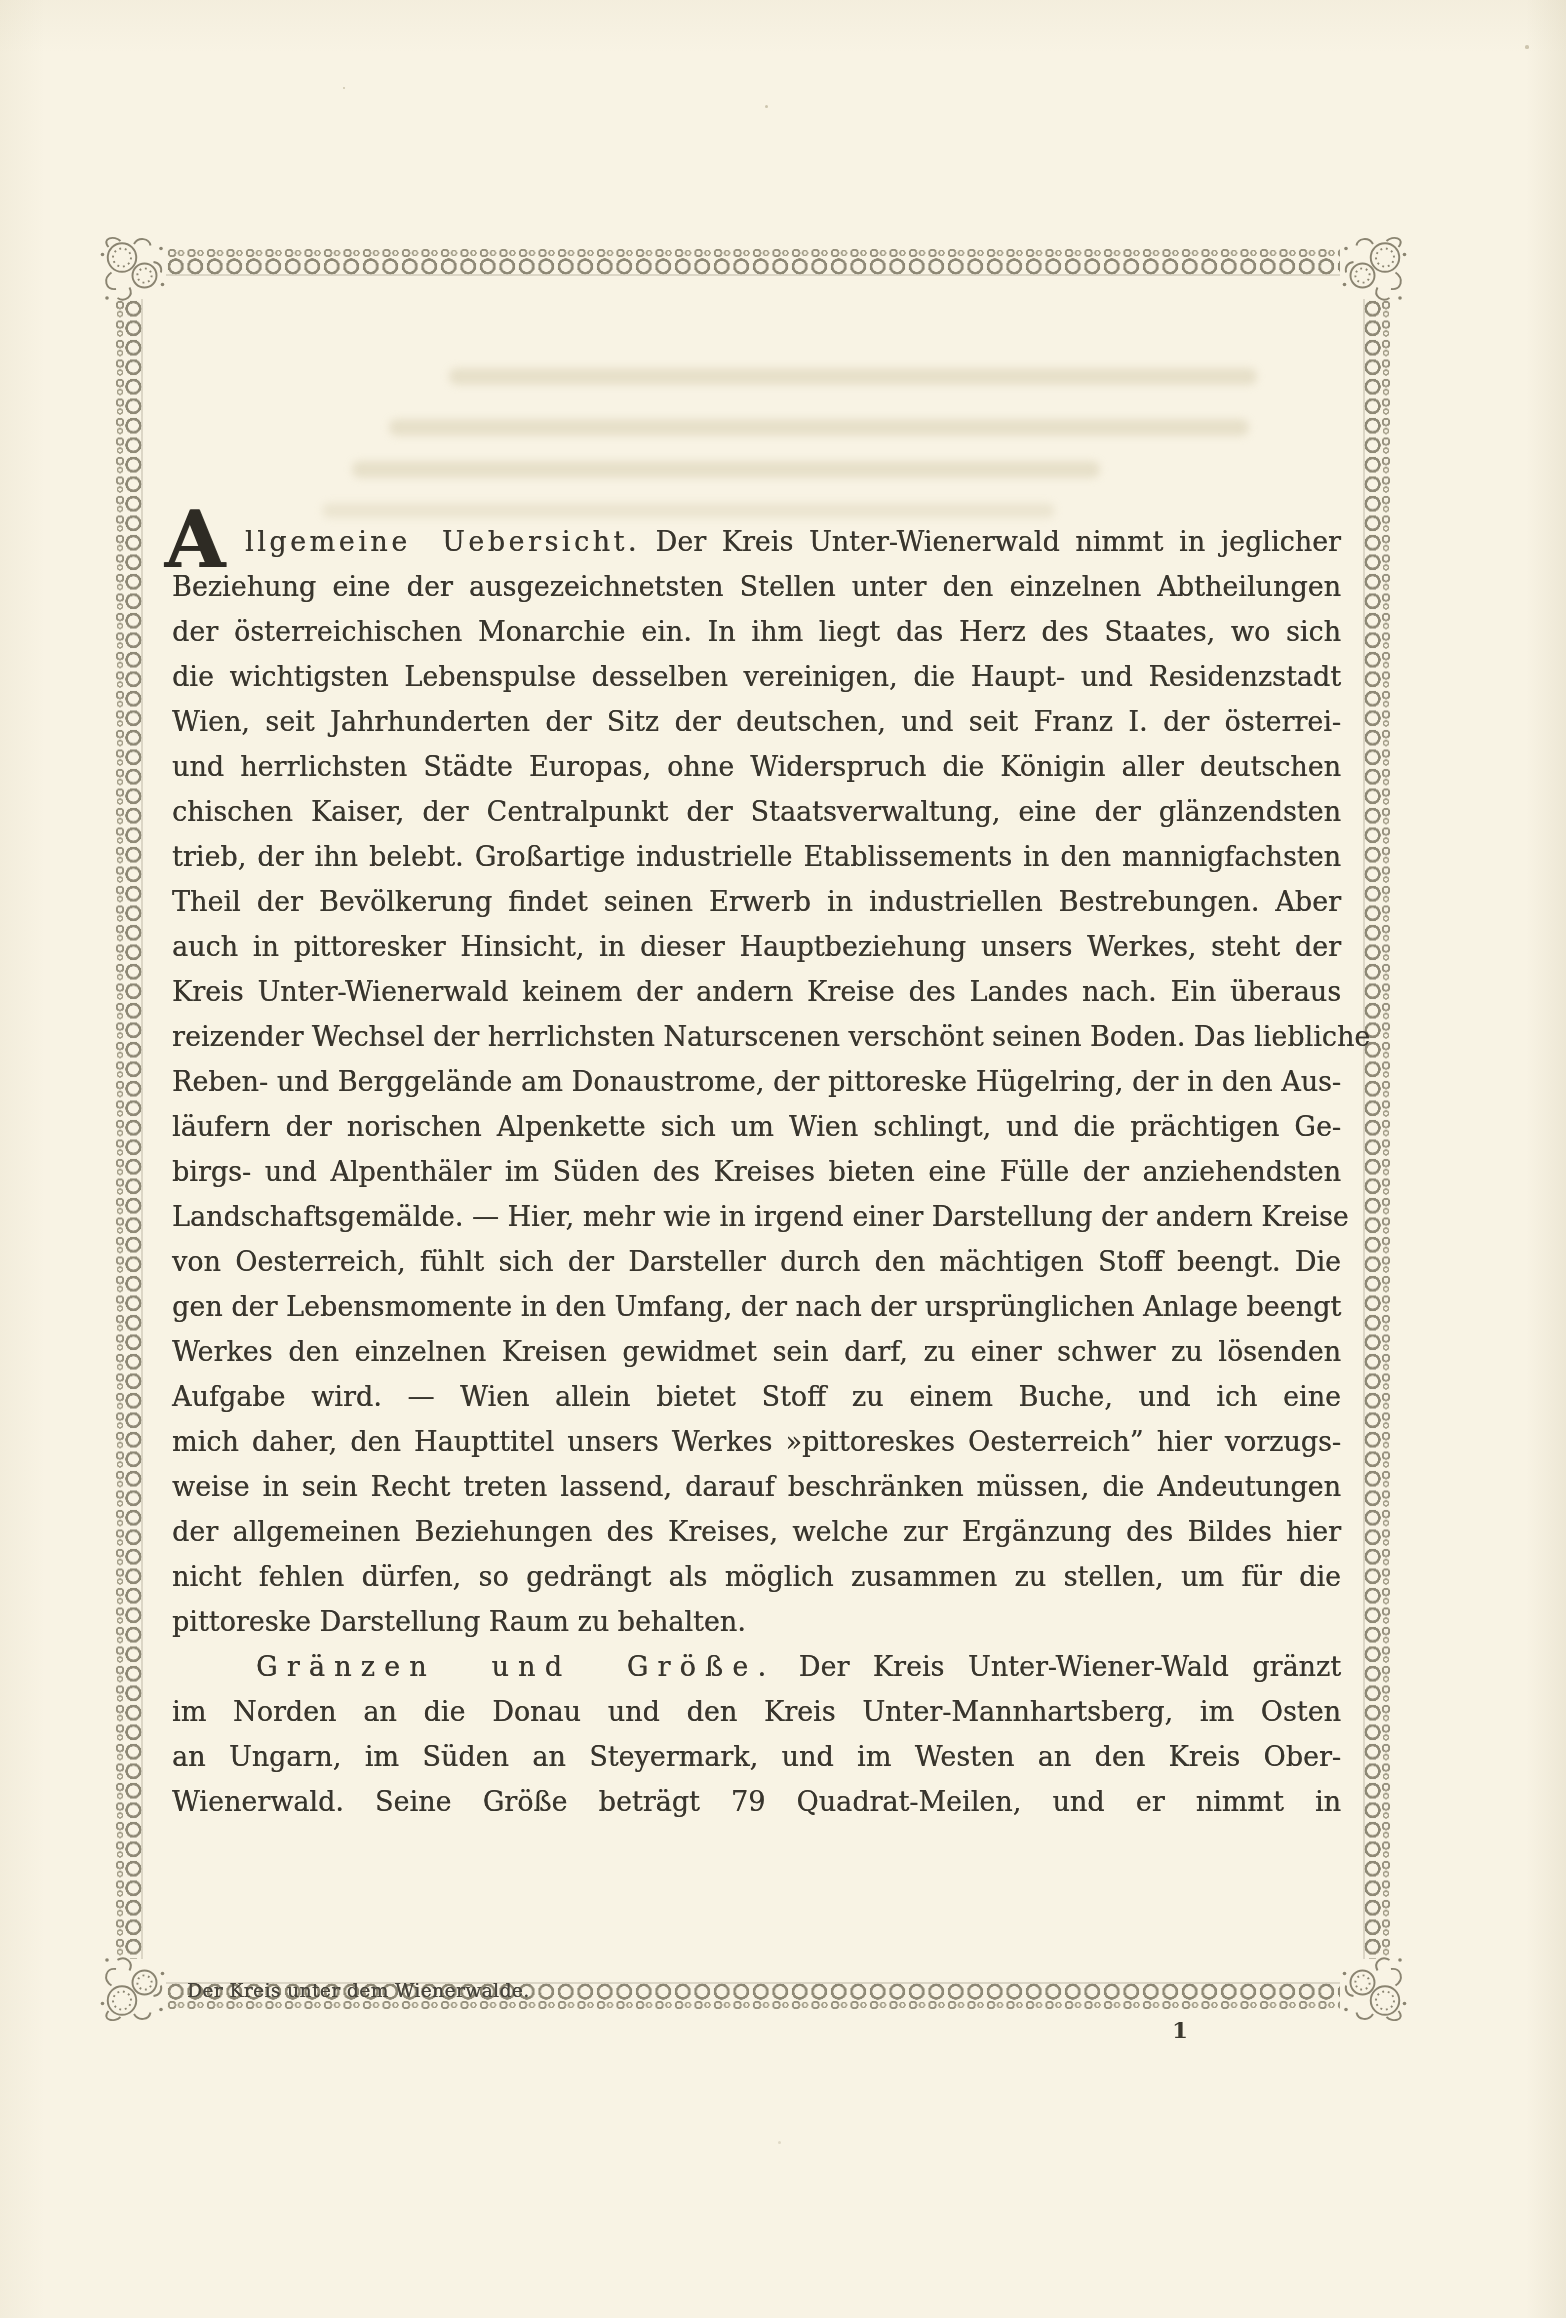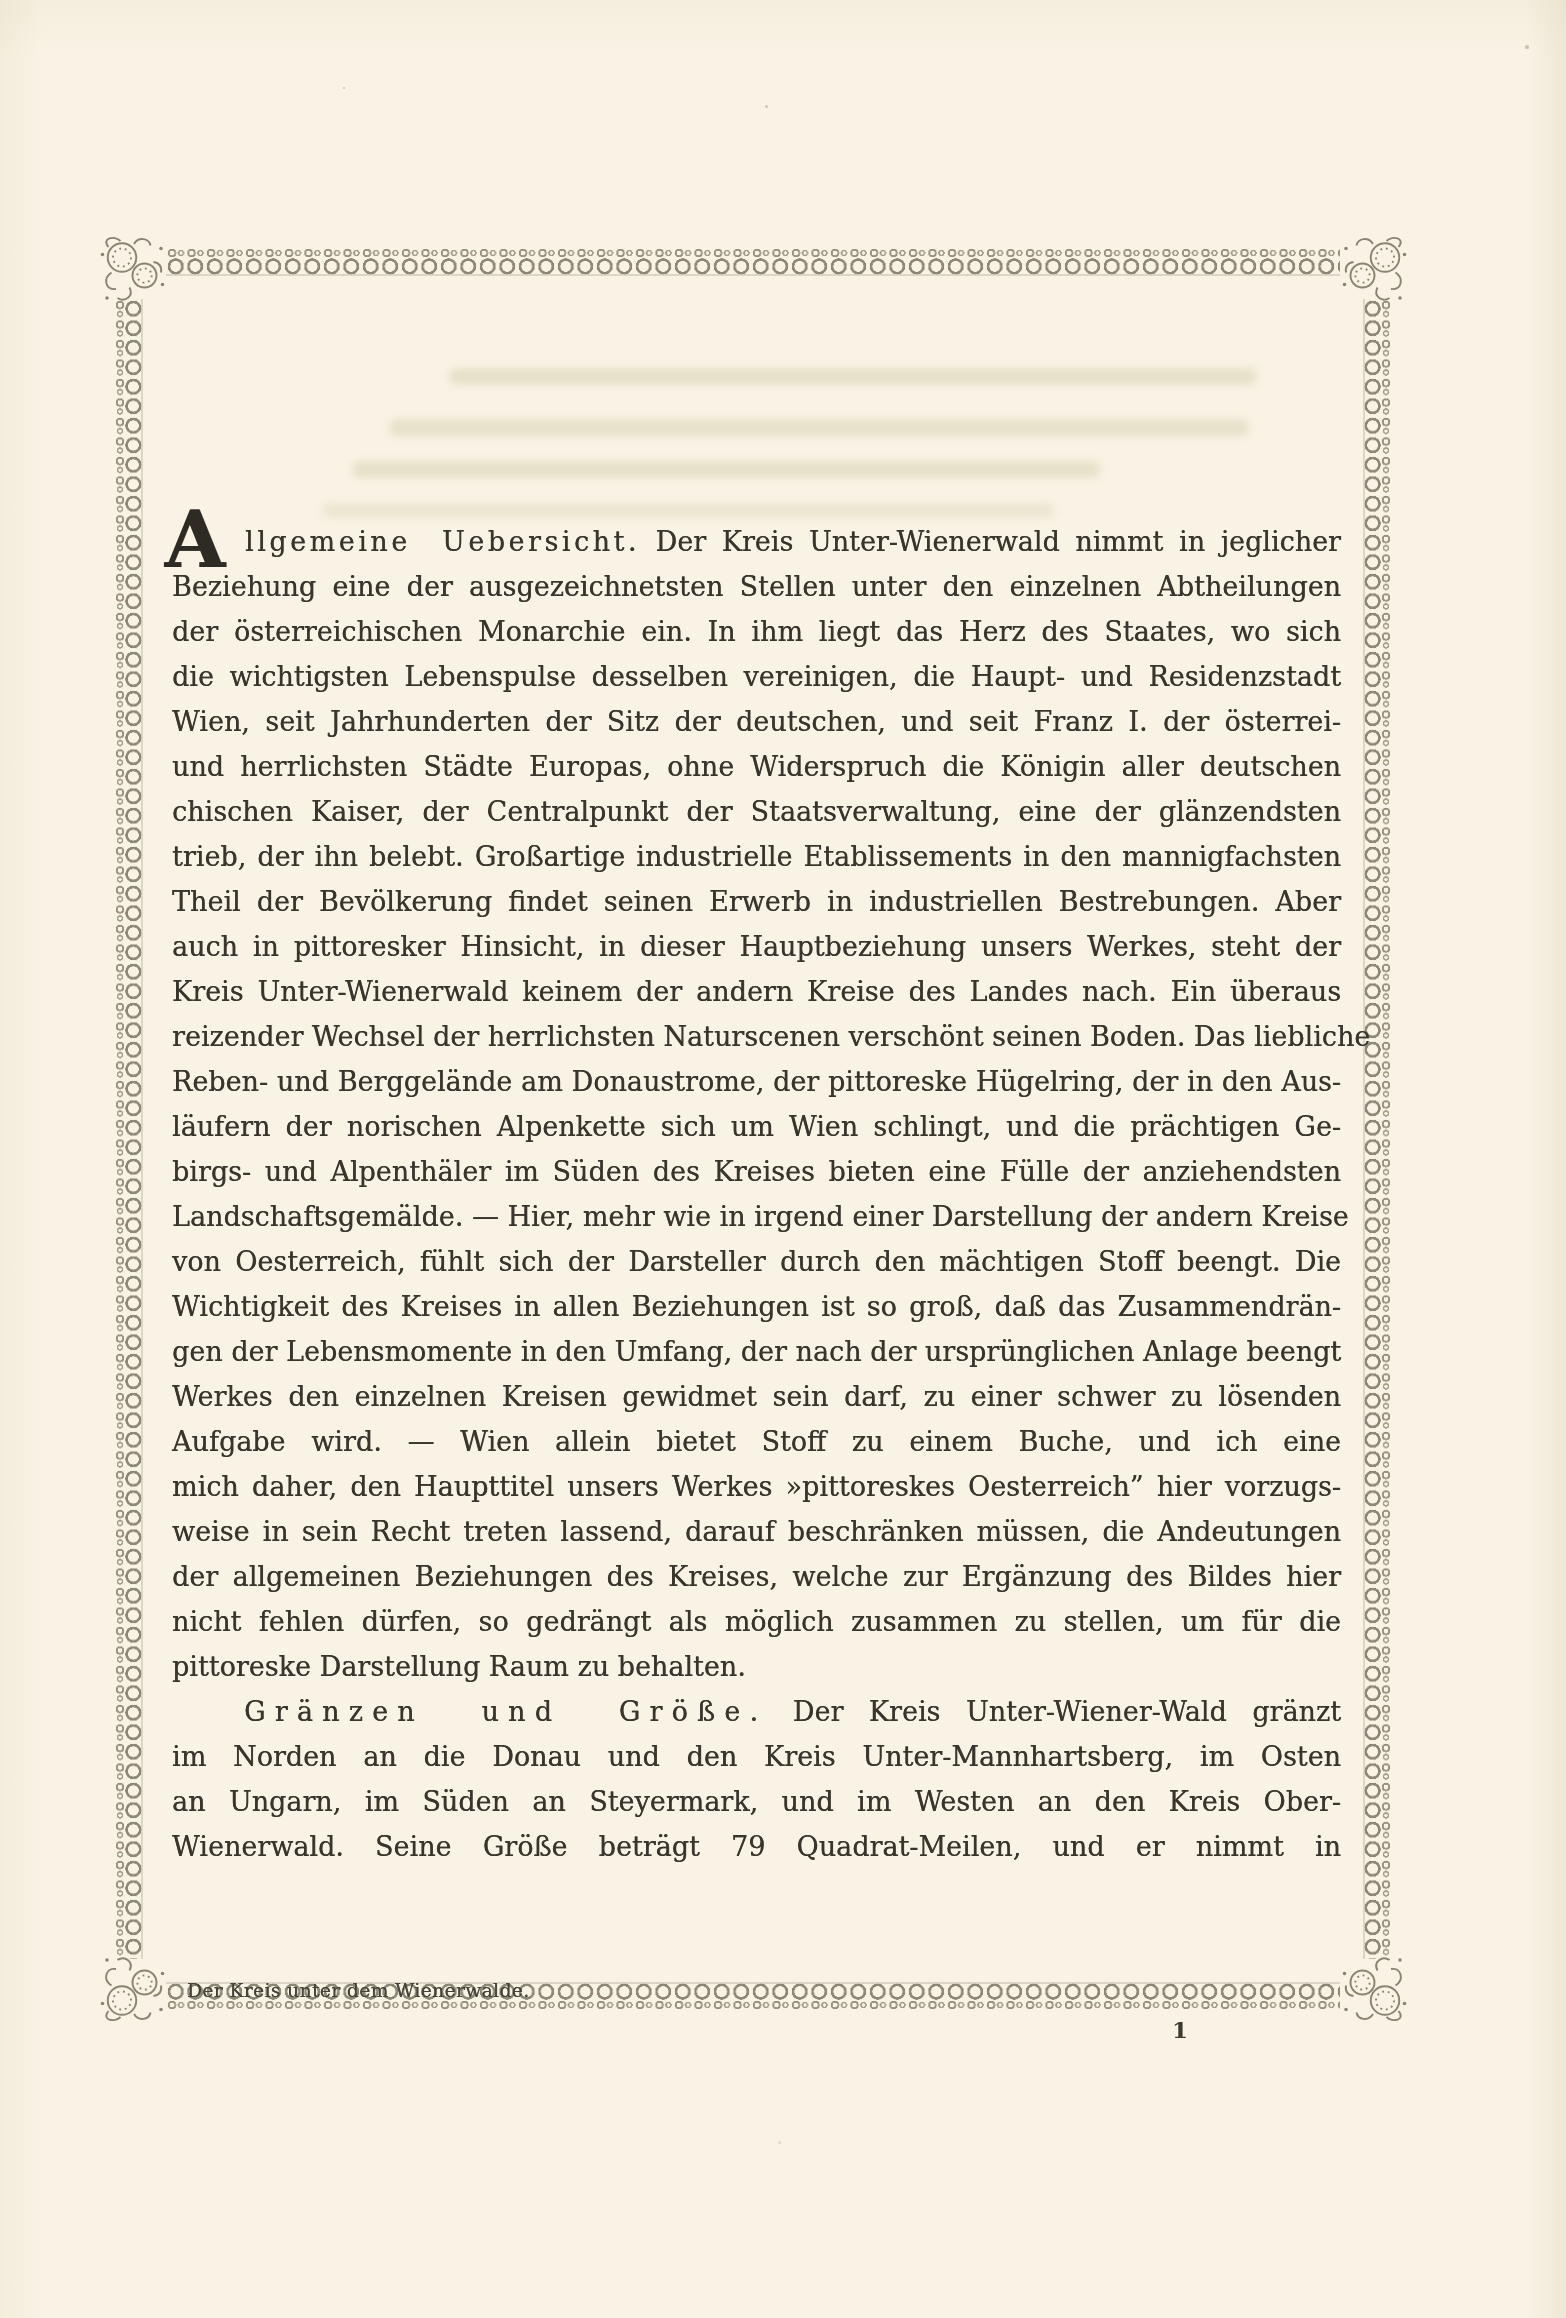--- a/index.html
+++ b/index.html
@@ -60,21 +60,21 @@
     text-align:justify;text-align-last:justify;
   }
   .line.last{text-align-last:left;}
   .first-line{position:relative;padding-left:73px;}
   .dropcap{
     position:absolute;left:-7.5px;top:-18px;
     font-size:78px;line-height:78px;font-weight:bold;color:#2e2b24;
     text-shadow:0.7px 0 0 rgba(46,43,36,0.9);
   }
   .spaced1{letter-spacing:0.13em;word-spacing:0.45em;}
-  .spaced2{letter-spacing:0.34em;word-spacing:0.85em;}
+  .spaced2{letter-spacing:0.34em;word-spacing:0.85em;margin-left:12px;}
   .indent{text-indent:72px;}
   
   .footer-line{
     position:absolute;left:187px;top:1980px;
     font-size:18.7px;color:#45423a;letter-spacing:0.02em;
     text-shadow:0.2px 0 0 rgba(69,66,58,0.8);
   }
   .page-number{
     position:absolute;left:1172px;top:2016px;
     font-size:23px;font-weight:bold;color:#3c392f;
@@ -187,21 +187,20 @@
     <div class="line">trieb, der ihn belebt. Großartige industrielle Etablissements in den mannigfachsten</div>
     <div class="line">Theil der Bevölkerung findet seinen Erwerb in industriellen Bestrebungen. Aber</div>
     <div class="line">auch in pittoresker Hinsicht, in dieser Hauptbeziehung unsers Werkes, steht der</div>
     <div class="line">Kreis Unter-Wienerwald keinem der andern Kreise des Landes nach. Ein überaus</div>
     <div class="line">reizender Wechsel der herrlichsten Naturscenen verschönt seinen Boden. Das liebliche</div>
     <div class="line">Reben- und Berggelände am Donaustrome, der pittoreske Hügelring, der in den Aus-</div>
     <div class="line">läufern der norischen Alpenkette sich um Wien schlingt, und die prächtigen Ge-</div>
     <div class="line">birgs- und Alpenthäler im Süden des Kreises bieten eine Fülle der anziehendsten</div>
     <div class="line">Landschaftsgemälde. — Hier, mehr wie in irgend einer Darstellung der andern Kreise</div>
     <div class="line">von Oesterreich, fühlt sich der Darsteller durch den mächtigen Stoff beengt. Die</div>
-    <div class="line">Wichtigkeit des Kreises in allen Beziehungen ist so groß, daß das Zusammendrän-</div>
     <div class="line">gen der Lebensmomente in den Umfang, der nach der ursprünglichen Anlage beengt</div>
     <div class="line">Werkes den einzelnen Kreisen gewidmet sein darf, zu einer schwer zu lösenden</div>
     <div class="line">Aufgabe wird. — Wien allein bietet Stoff zu einem Buche, und ich eine</div>
     <div class="line">mich daher, den Haupttitel unsers Werkes »pittoreskes Oesterreich” hier vorzugs-</div>
     <div class="line">weise in sein Recht treten lassend, darauf beschränken müssen, die Andeutungen</div>
     <div class="line">der allgemeinen Beziehungen des Kreises, welche zur Ergänzung des Bildes hier</div>
     <div class="line">nicht fehlen dürfen, so gedrängt als möglich zusammen zu stellen, um für die</div>
     <div class="line last">pittoreske Darstellung Raum zu behalten.</div>
 
     <div class="line indent">

